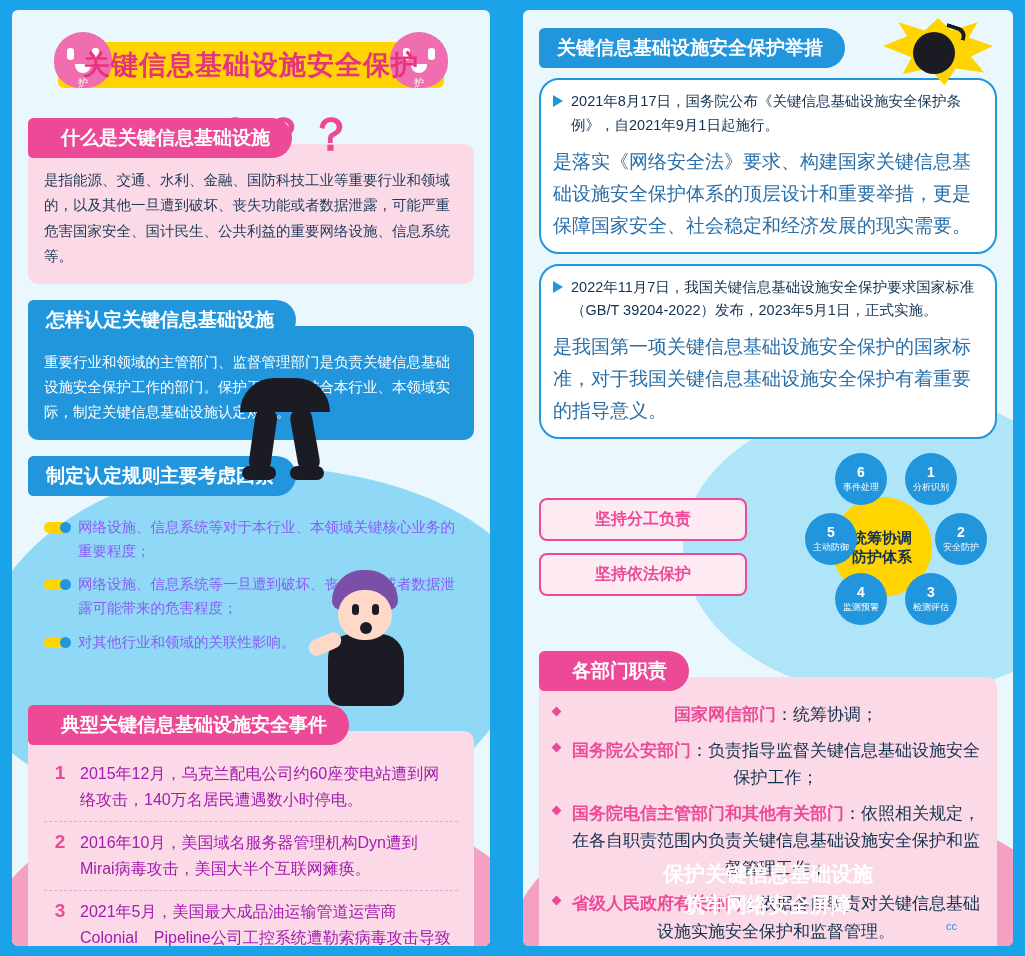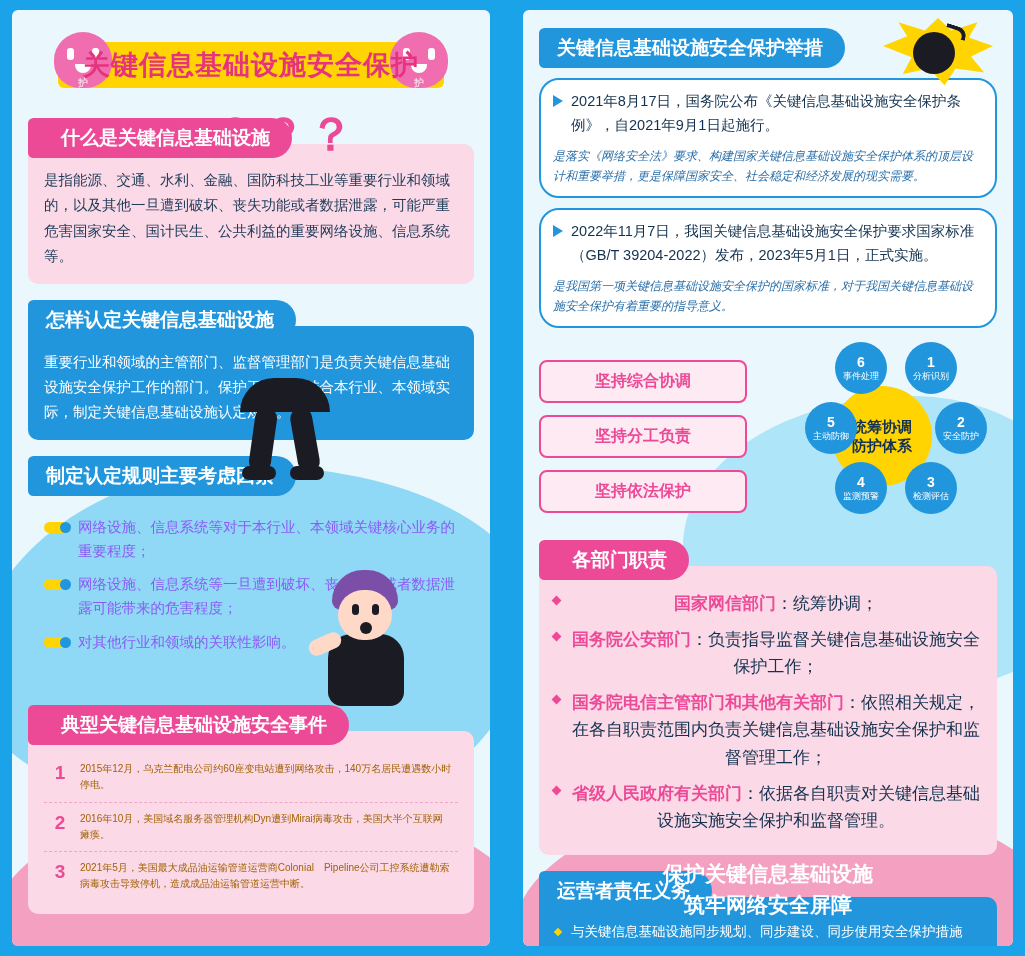--- a/index.html
+++ b/index.html
@@ -104,35 +104,35 @@
   }
 
   
   .num-list { margin:0; padding:0; list-style:none; }
   .num-item { display:flex; gap:10px; padding:8px 6px; }
   .num-item + .num-item { border-top:1px dashed #f0a7c7; }
   .num-badge {
     flex:0 0 auto; width:20px; text-align:center;
     color:#ec4a97; font-weight:bold; font-size:19px; line-height:1.3;
   }
-  .num-text { font-size:10px; line-height:1.62; color:#a16207; }
+  .num-text { font-size:16px; line-height:1.62; color:#a21caf; }
 
   
   .r-sec { margin:14px 16px 0 16px; position:relative; }
   .card-bordered {
     border:2px solid #2196dd; border-radius:20px;
     padding:10px 12px 10px 12px; margin-top:10px; background:#fff;
   }
   .card-row { display:flex; gap:8px; align-items:flex-start; }
   .arrow {
     flex:0 0 auto; width:0; height:0; margin-top:5px;
     border-left:10px solid #2196dd; border-top:6px solid transparent; border-bottom:6px solid transparent;
   }
   .card-lead { font-size:14.5px; line-height:1.65; color:#14324f; }
-  .card-sub { font-size:12px; line-height:1.68; color:#2a6fa8; margin-top:8px;font-style:italic; }
+  .card-sub { font-size:19px; line-height:1.68; color:#2a6fa8; margin-top:8px; }
 
   .bomb {
     position:absolute; right:4px; top:-10px; width:110px; height:70px;
   }
   .bomb .spark {
     position:absolute; inset:0;
     background:#ffd400;
     clip-path:polygon(0% 40%,22% 26%,14% 6%,38% 18%,50% 0%,62% 18%,86% 6%,78% 28%,100% 40%,80% 55%,92% 78%,66% 72%,56% 96%,42% 72%,18% 80%,26% 56%);
   }
   .bomb .ball { position:absolute; left:30px; top:14px; width:42px; height:42px; background:#1b1b24; border-radius:50%; }
@@ -322,21 +322,20 @@
         <div class="card-row">
           <div class="arrow"></div>
           <div class="card-lead">2022年11月7日，我国关键信息基础设施安全保护要求国家标准（GB/T 39204-2022）发布，2023年5月1日，正式实施。</div>
         </div>
         <div class="card-sub">是我国第一项关键信息基础设施安全保护的国家标准，对于我国关键信息基础设施安全保护有着重要的指导意义。</div>
       </div>
     </div>
 
     <div class="r-sec" style="display:flex; gap:30px; align-items:center; margin-top:18px;">
       <div class="slogans">
-        <div class="slogan">坚持综合协调</div>
         <div class="slogan">坚持分工负责</div>
         <div class="slogan">坚持依法保护</div>
       </div>
 
       <div class="wheel">
         <div class="core">
           <span>统筹协调</span>
           <span>防护体系</span>
         </div>
         <div class="node n1">

